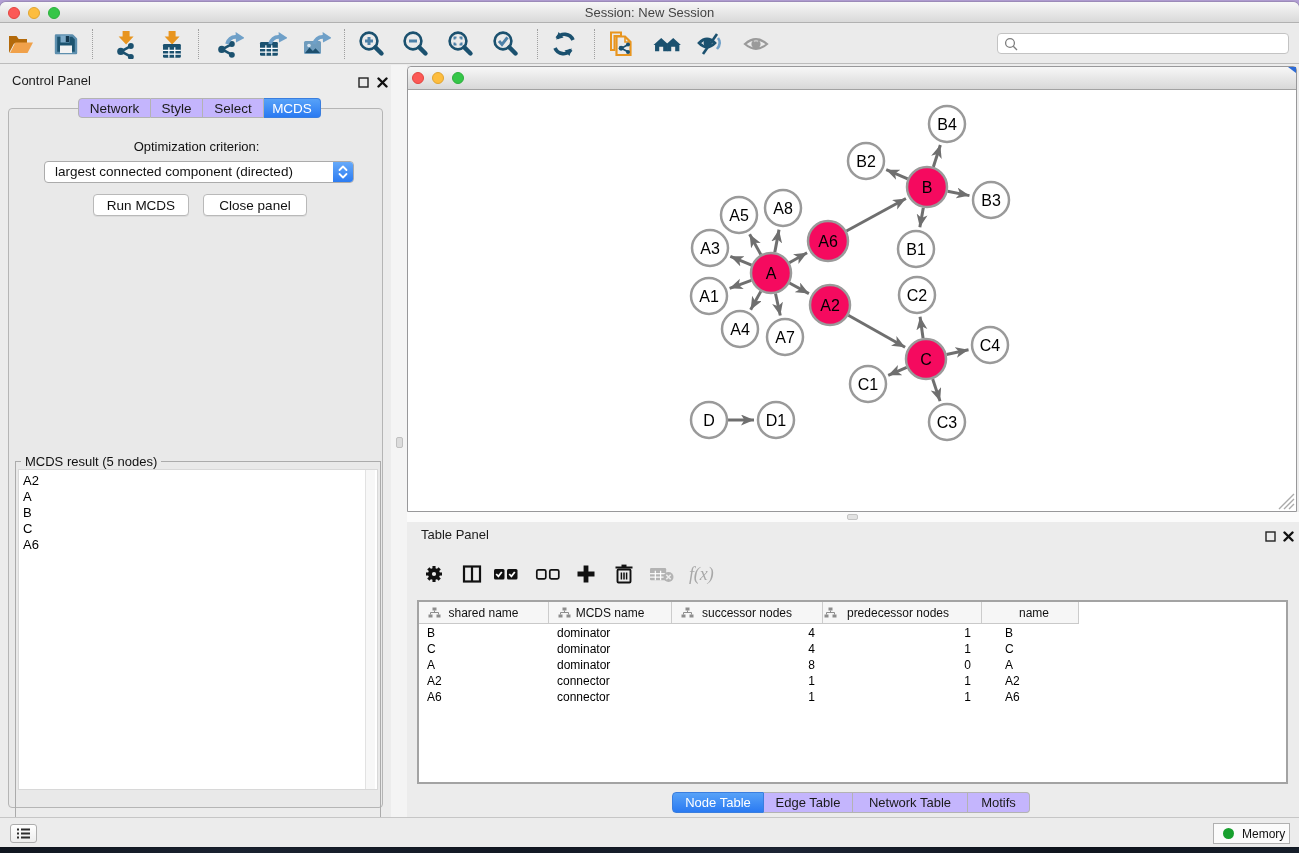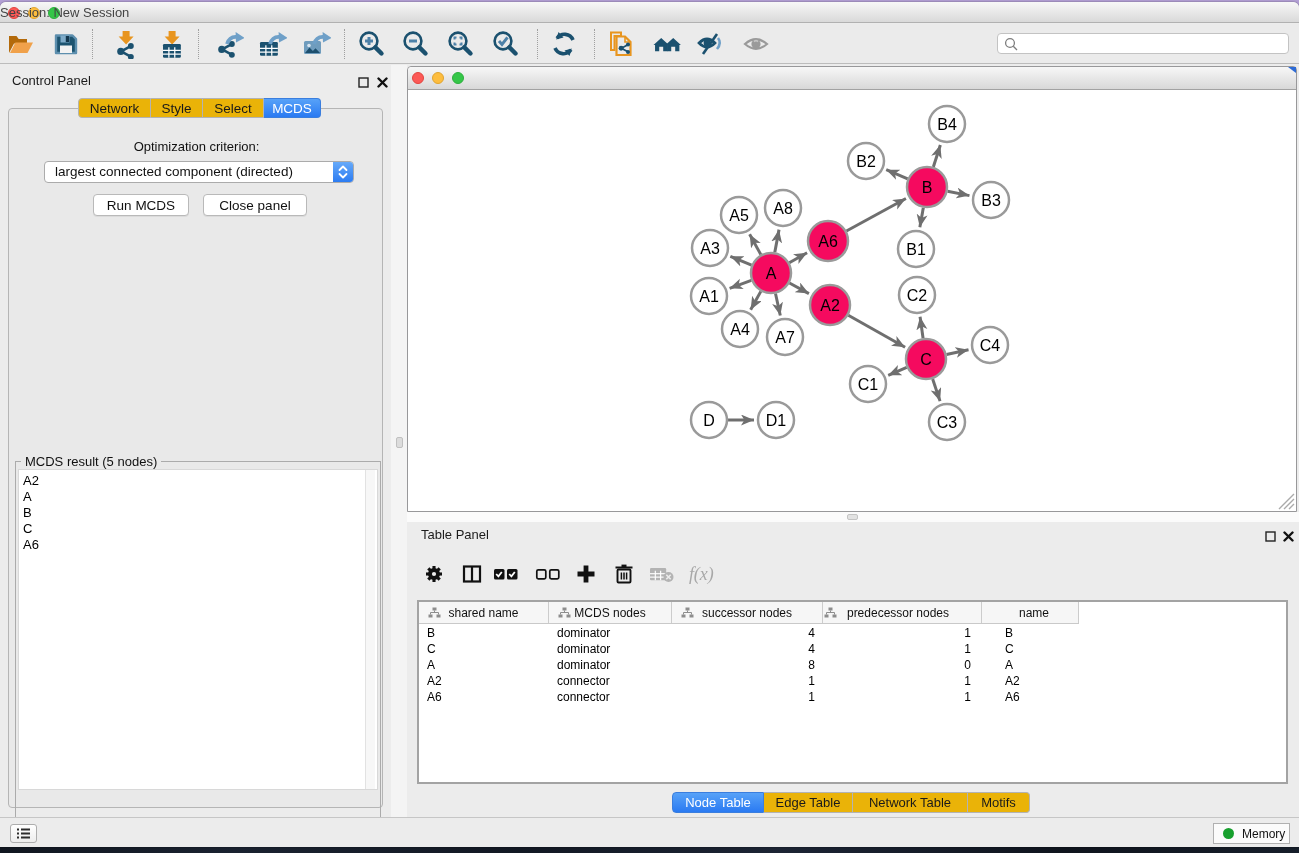--- a/index.html
+++ b/index.html
@@ -11,21 +11,21 @@
   #app-window { position:absolute; left:0; top:2px; width:1299px; height:845px;
     background:#ececec; border-radius:6px 6px 0 0; overflow:hidden; box-shadow:0 0 2px rgba(0,0,0,.5); }
 
   
   #titlebar { position:absolute; left:0; top:0; width:1299px; height:21px;
     background:linear-gradient(#f7f7f7,#d9d9d9); border-bottom:1px solid #b1b1b1; }
   .tl { position:absolute; top:4.5px; width:12px; height:12px; border-radius:50%; }
   #titlebar .tl1 { left:8px;  background:#fc5956; border:1px solid #e2453f; }
   #titlebar .tl2 { left:28px; background:#fdbd3e; border:1px solid #e0a430; }
   #titlebar .tl3 { left:48px; background:#35c648; border:1px solid #2daf3d; }
-  #app-title { position:absolute; left:0; top:3px; width:100%; text-align:left;
+  #app-title { position:absolute; left:0; top:3px; width:100%; text-align:center;
     font-size:13px; color:#444; }
 
   
   #main-toolbar { position:absolute; left:0; top:22px; width:1299px; height:40px;
     background:#ebebeb; border-bottom:1px solid #bcbcbc; }
   .tb-btn { position:absolute; top:3px; width:34px; height:34px; display:flex;
     align-items:center; justify-content:center; }
   .tb-sep { position:absolute; top:5px; width:0; height:30px; border-left:1px dotted #9f9f9f; }
   #search-box { position:absolute; left:997px; top:9px; width:292px; height:21px;
     background:#fff; border:1px solid #c3c3c3; border-radius:4px; }
@@ -35,21 +35,21 @@
 
   
   #control-panel { position:absolute; left:0; top:63px; width:391px; height:752px; background:#ececec; }
   .panel-title { position:absolute; font-size:13px; color:#1c1c1c; }
   .panel-btn { position:absolute; width:14px; height:14px; display:flex; align-items:center; justify-content:center; }
   #cp-title { left:12px; top:8px; }
   #cp-float { left:356px; top:10px; } #cp-close { left:375px; top:10px; }
   #cp-content { position:absolute; left:8px; top:43px; width:375px; height:700px;
     border:1px solid #b5b5b5; border-radius:4px; background:#e9e9e9; }
   .segbar { position:absolute; display:flex; }
-  .seg { height:20px; border:1px solid #b3b3b3; border-left:none; background:#eab308;
+  .seg { height:20px; border:1px solid #b3b3b3; border-left:none; background:#c4b5fd;
     color:#1a1a1a; font-size:13.5px; display:flex; align-items:center; justify-content:center; }
   .seg:first-child { border-left:1px solid #b3b3b3; border-radius:4px 0 0 4px; }
   .seg:last-child { border-radius:0 4px 4px 0; }
   .seg.selected { background:linear-gradient(#57a2f8,#2a7af2); color:#fff; border-color:#3a7ede; }
   #cp-tabs { left:78px; top:33px; }
   #opt-label { position:absolute; left:0; top:30px; width:375px; text-align:center;
     font-size:13px; color:#111; }
   #opt-dropdown { position:absolute; left:35px; top:52px; width:310px; height:22px;
     background:#fff; border:1px solid #ababab; border-radius:4px; }
   #opt-dropdown .val { position:absolute; left:10px; top:2px; font-size:13.5px; color:#111; }
@@ -585,21 +585,21 @@
           </div>
           <div class="th-cell" style="left: 130px; width: 123px;">
             <svg width="13" height="12" viewBox="0 0 13 12">
   <g fill="#8d8d8d">
                 <rect x="4.5" y="0.5" width="4" height="3"></rect>
   <rect x="0.5" y="7.5" width="4" height="3"></rect>
                 <rect x="8.5" y="7.5" width="4" height="3"></rect>
               </g>
   <path d="M6.5,3.5 V5.5 M2.5,7.5 V5.5 H10.5 V7.5" stroke="#8d8d8d" stroke-width="1" fill="none"></path>
             </svg>
-            <div class="lbl">MCDS nodes</div>
+            <div class="lbl">MCDS name</div>
           </div>
           <div class="th-cell" style="left: 253px; width: 151px;">
             <svg width="13" height="12" viewBox="0 0 13 12">
   <g fill="#8d8d8d">
                 <rect x="4.5" y="0.5" width="4" height="3"></rect>
   <rect x="0.5" y="7.5" width="4" height="3"></rect>
                 <rect x="8.5" y="7.5" width="4" height="3"></rect>
               </g>
   <path d="M6.5,3.5 V5.5 M2.5,7.5 V5.5 H10.5 V7.5" stroke="#8d8d8d" stroke-width="1" fill="none"></path>
             </svg>

